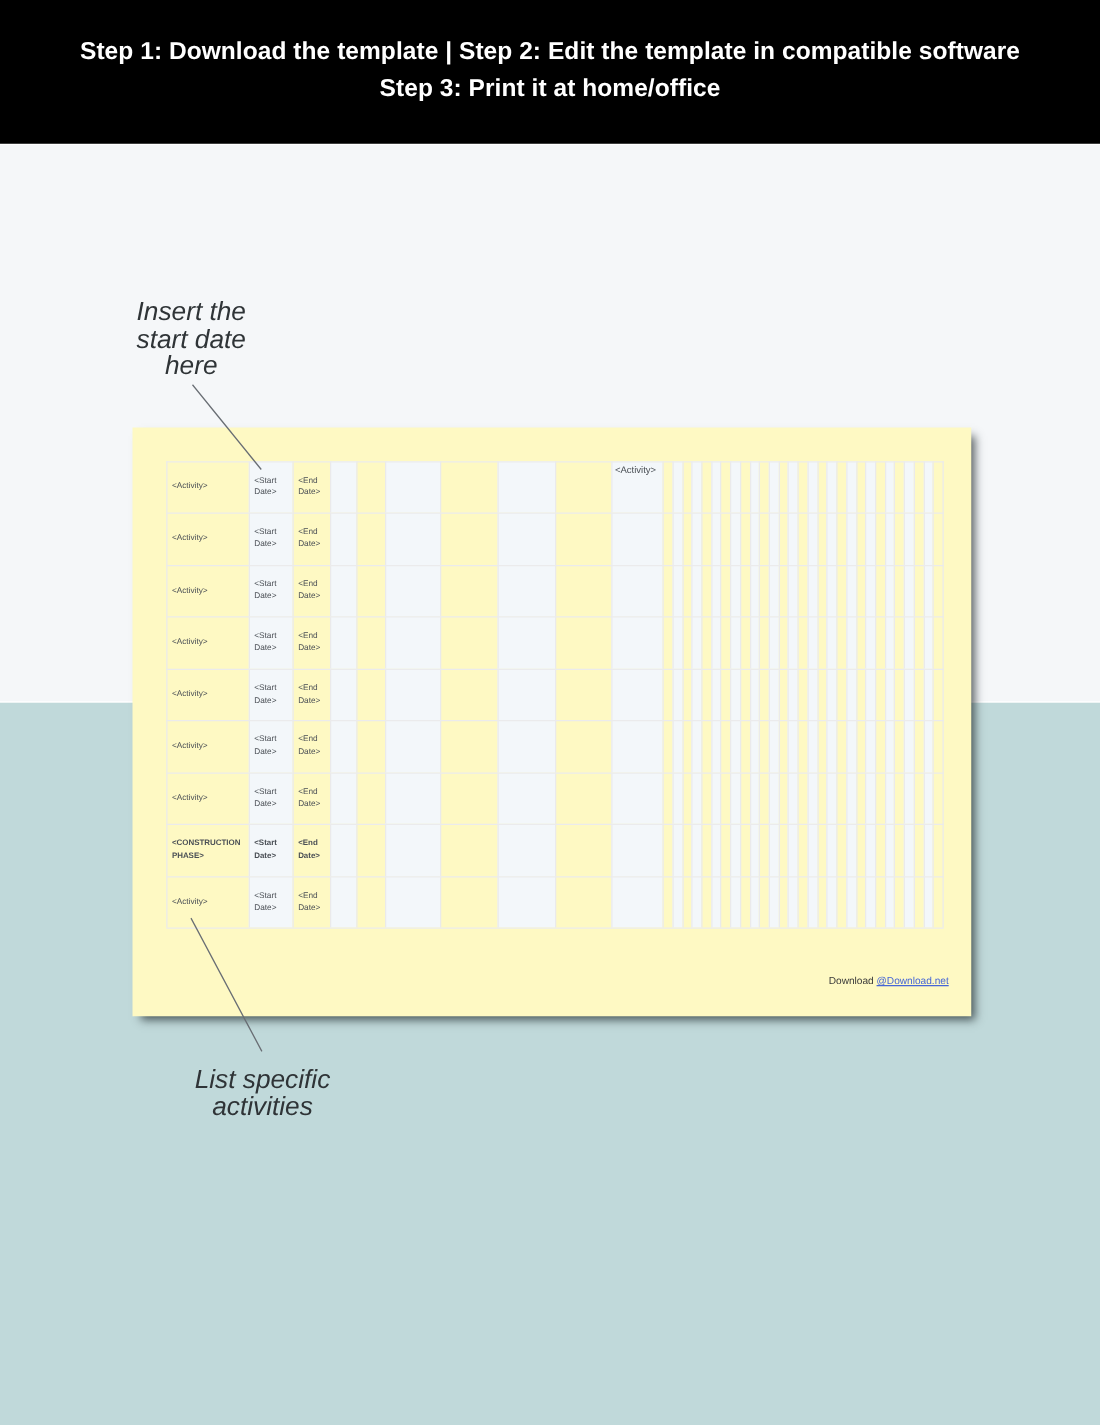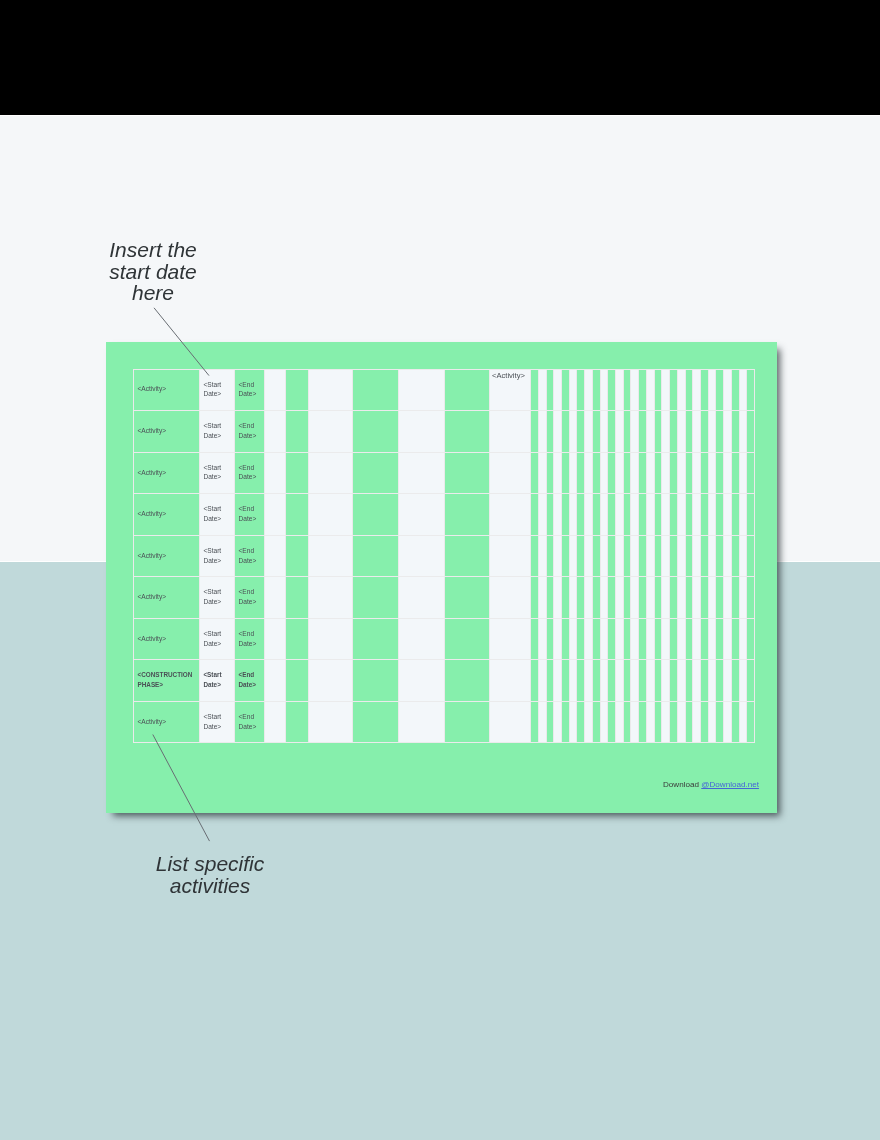--- a/index.html
+++ b/index.html
@@ -16,21 +16,21 @@
        font-weight:bold;font-size:19.6px;line-height:30px;letter-spacing:0.05px;
        transform:translateZ(0);}
   .banner-text.l1{top:25.5px;}
   .banner-text.l2{top:55.5px;}
 
   
   .teal{position:absolute;left:0;top:562px;width:880px;height:578px;background:#c0d9da;}
   .teal-sep{position:absolute;left:0;top:561px;width:880px;height:1.2px;background:#fff;}
 
   
-  .doc{position:absolute;left:106px;top:342px;width:671px;height:471px;background:#86efac;
+  .doc{position:absolute;left:106px;top:342px;width:671px;height:471px;background:#fef9c3;
        box-shadow:5px 5px 7px -2px rgba(25,35,38,.70);transform:translateZ(0);}
 
   
   .gantt{position:absolute;left:27px;top:26.7px;width:621px;height:373.7px;}
   .row{position:absolute;left:0;width:621px;box-sizing:border-box;}
   .cell{position:absolute;top:0;box-sizing:border-box;
         border-left:1px solid #eaeaeb;display:flex;align-items:center;}
   .cell.sh{background:#f3f7fa;}
   .tx{font-size:6.6px;color:#4a4f55;line-height:9.9px;padding-left:3.5px;}
   .tx.b{font-weight:bold;font-size:6.35px;}
@@ -55,20 +55,22 @@
 </head>
 <body>
 
 <div class="page">
 
   <div class="teal"></div>
   <div class="teal-sep"></div>
   <div class="banner-sep"></div>
 
   <div class="banner">
+    <div class="banner-text l1">Step 1: Download the template | Step 2: Edit the template in compatible software</div>
+    <div class="banner-text l2">Step 3: Print it at home/office</div>
   </div>
 
   <div class="doc">
     <div class="gantt" id="gantt">
         <div class="row" style="top: 0px; height: 41.5222px;">
           <div class="cell" style="left: 0px; width: 65.9px; height: 41.5222px;">
             <span class="tx">&lt;Activity&gt;</span>
           </div>
           <div class="cell sh" style="left: 65.9px; width: 35.1px; height: 41.5222px;">
             <span class="tx date">&lt;Start Date&gt;</span>

